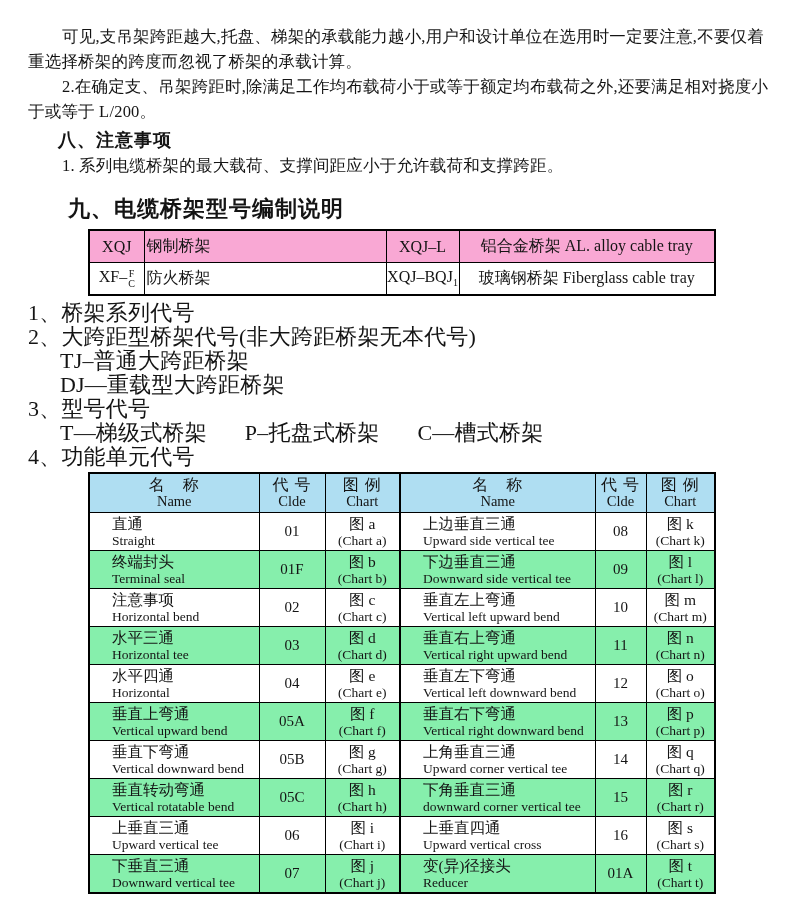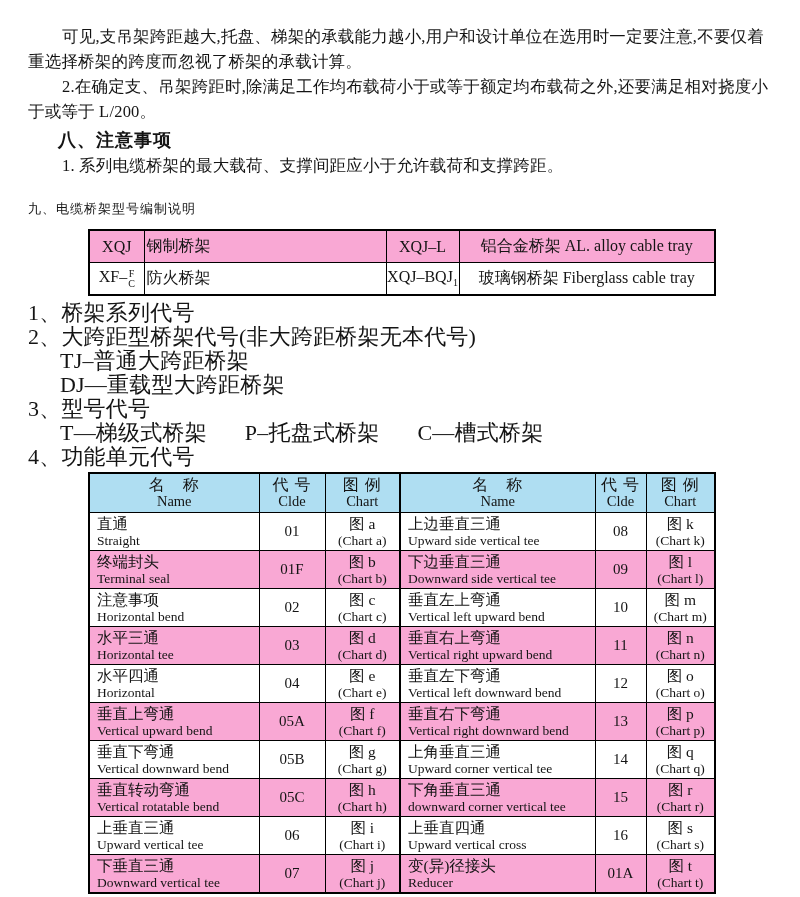--- a/index.html
+++ b/index.html
@@ -29,24 +29,25 @@
     padding-left:30px;
     font-family:"Liberation Sans","DejaVu Sans",sans-serif;
     font-weight:bold;
     font-size:18px;
     line-height:25px;
     letter-spacing:1px;
   }
   .h9{
     margin-top:18px;
     font-family:"Liberation Sans","DejaVu Sans",sans-serif;
-    font-weight:normal;
-    font-size:13px;
+    font-weight:bold;
+    font-size:22px;
     line-height:26px;
     letter-spacing:1px;
+    margin-left:40px;
   }
 
   
   table{border-collapse:collapse;table-layout:fixed;}
   .series-table{
     margin:7px 0 0 60px;
     width:626px;
     border:2.5px solid #000;
     font-size:16px;
   }
@@ -94,25 +95,25 @@
     overflow:hidden;
   }
   .unit-table th{
     background:#afdef2;
     height:35px;
     font-weight:normal;
   }
   .unit-table th .zh{font-size:16px;line-height:18px;letter-spacing:1px;}
   .unit-table th .en{font-size:14.5px;line-height:15px;}
   .unit-table td{height:34px;text-align:center;}
-  .unit-table td.td-name{text-align:left;padding-left:7px;}
+  .unit-table td.td-name{text-align:left;padding-left:22px;}
   .unit-table .zh{font-size:15.5px;line-height:18px;white-space:nowrap;}
   .unit-table .en{font-size:13.5px;line-height:15px;white-space:nowrap;font-family:"Liberation Serif","DejaVu Serif",serif;}
   .unit-table .code{font-size:15px;line-height:17px;}
-  .unit-table tr.shaded td{background:#f9a8d4;}
+  .unit-table tr.shaded td{background:#86efac;}
   
   .unit-table th:nth-child(4),.unit-table td:nth-child(4){border-left:2.5px solid #000;}
 </style>
 </head>
 <body>
 
 <div class="page">
   <div class="content">
 
     <div class="pline indent">可见,支吊架跨距越大,托盘、梯架的承载能力越小,用户和设计单位在选用时一定要注意,不要仅着</div>

